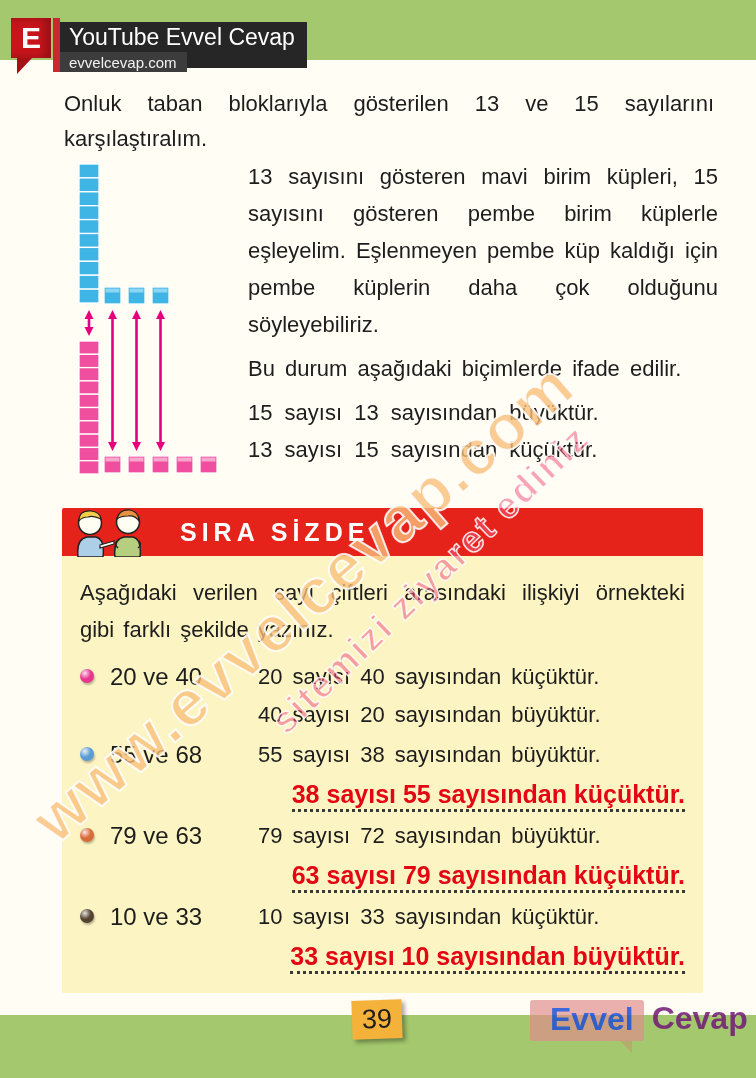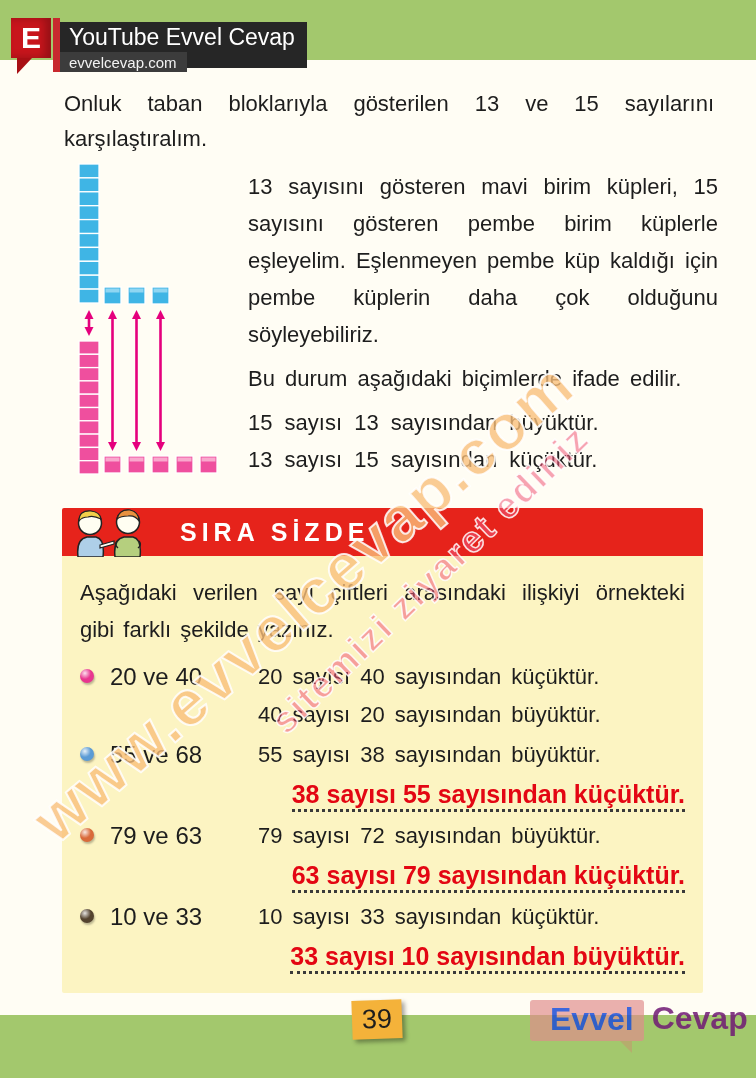--- a/index.html
+++ b/index.html
@@ -19,21 +19,21 @@
   .logo-stripe{position:absolute;left:53px;top:18px;width:7px;height:54px;background:#c8282e;}
   .band1{position:absolute;left:60px;top:22px;height:30px;background:#262626;color:#fff;
     font-size:23px;display:flex;align-items:center;padding:0 12px 16px 9px;}
   .band2{position:absolute;left:60px;top:52px;height:20px;background:#3c3c3c;color:#f2f2f2;
     font-size:15px;display:flex;align-items:center;padding:0 10px 0 9px;}
 
   
   .handw{color:#1d1d1d;}
   .intro{position:absolute;left:64px;top:86px;width:650px;font-size:22px;line-height:35px;
     text-align:justify;word-spacing:5px;}
-  .lesson{position:absolute;left:248px;top:168px;width:470px;font-size:22px;line-height:37px;}
+  .lesson{position:absolute;left:248px;top:158px;width:470px;font-size:22px;line-height:37px;}
   .lesson p{margin:0 0 7px 0;text-align:justify;word-spacing:4px;}
   .lesson .stmt{margin:0;word-spacing:6px;}
 
   
   .figure{position:absolute;left:65px;top:160px;width:220px;height:325px;}
 
   
   .sira{position:absolute;left:62px;top:508px;width:641px;}
   .banner{height:48px;background:#e6231b;display:flex;align-items:center;border-radius:2px 2px 0 0;}
   .banner-title{color:#fff;font-weight:bold;font-size:25px;letter-spacing:5px;margin-left:32px;}

